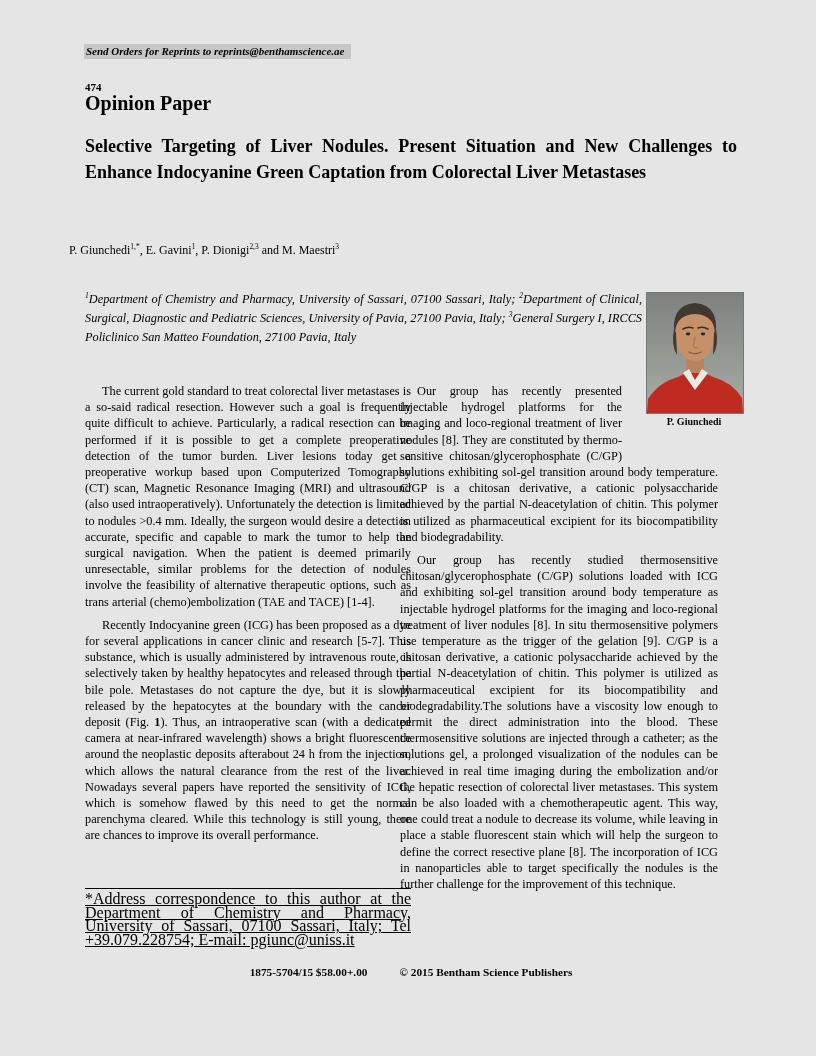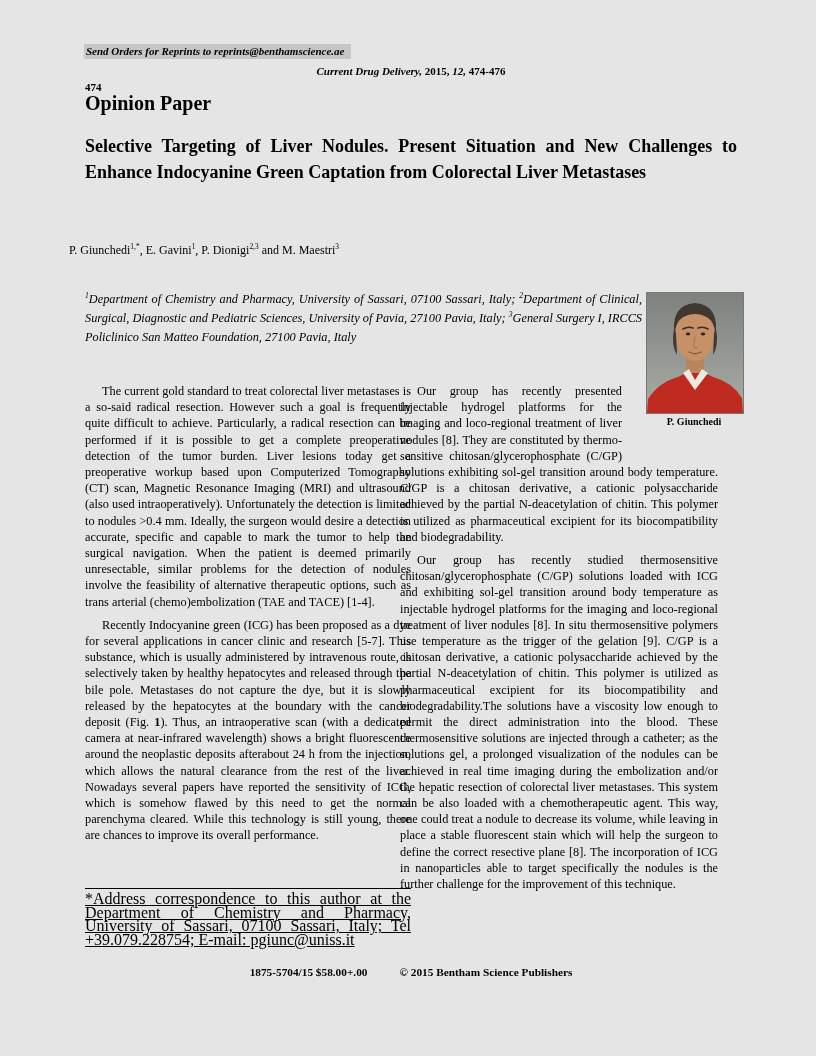--- a/index.html
+++ b/index.html
@@ -68,21 +68,20 @@
 </style>
 </head>
 <body>
 
 <div class="page">
 
   <div class="reprint">Send Orders for Reprints to reprints@benthamscience.ae</div>
 
   <div class="meta-row">
     <span class="pagenum">474</span>
-    <div class="citation"><span class="it">Current Drug Delivery,</span><span> 2015, </span><span class="it">12,</span><span> 474-476</span></div>
   </div>
 
   <div class="article-type">Opinion Paper</div>
 
   <h1 class="title">Selective Targeting of Liver Nodules. Present Situation and New Challenges to Enhance Indocyanine Green Captation from Colorectal Liver Metastases</h1>
 
   <p class="authors"><span>P. Giunchedi</span><sup>1,*</sup><span>, </span><span>E. Gavini</span><sup>1</sup><span>, </span><span>P. Dionigi</span><sup>2,3</sup><span> and </span><span>M. Maestri</span><sup>3</sup></p>
 
   <p class="affiliations"><sup>1</sup><span>Department of Chemistry and Pharmacy, University of Sassari, 07100 Sassari, Italy; </span><sup>2</sup><span>Department of Clinical, Surgical, Diagnostic and Pediatric Sciences, University of Pavia, 27100 Pavia, Italy; </span><sup>3</sup><span>General Surgery I, IRCCS Policlinico San Matteo Foundation, 27100 Pavia, Italy</span></p>
 

